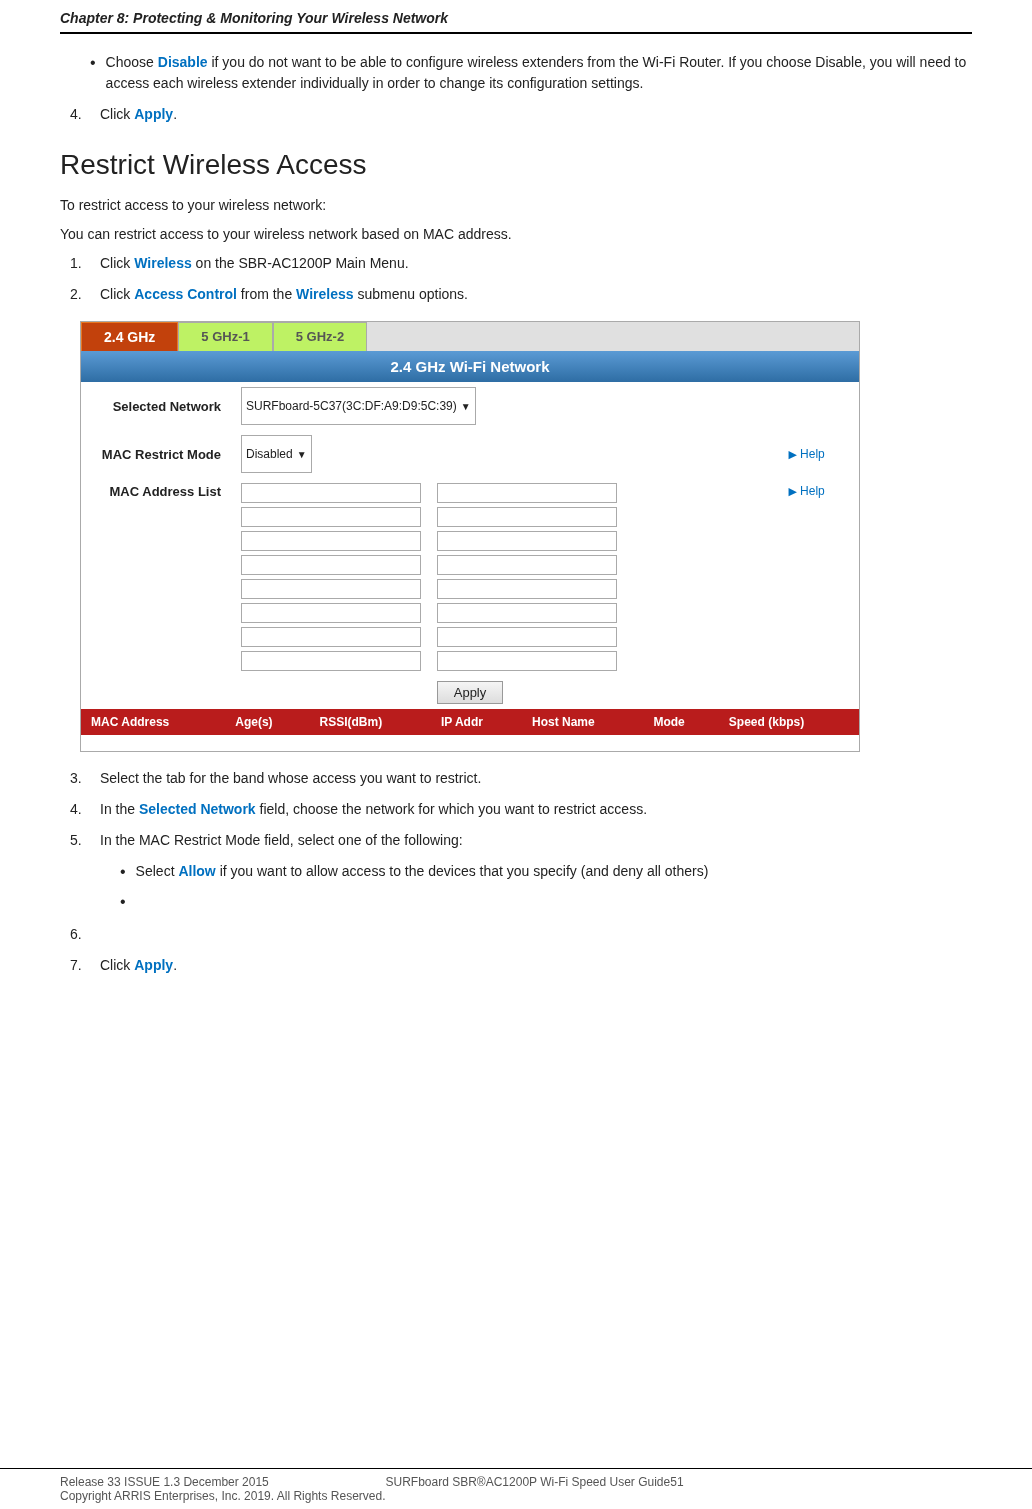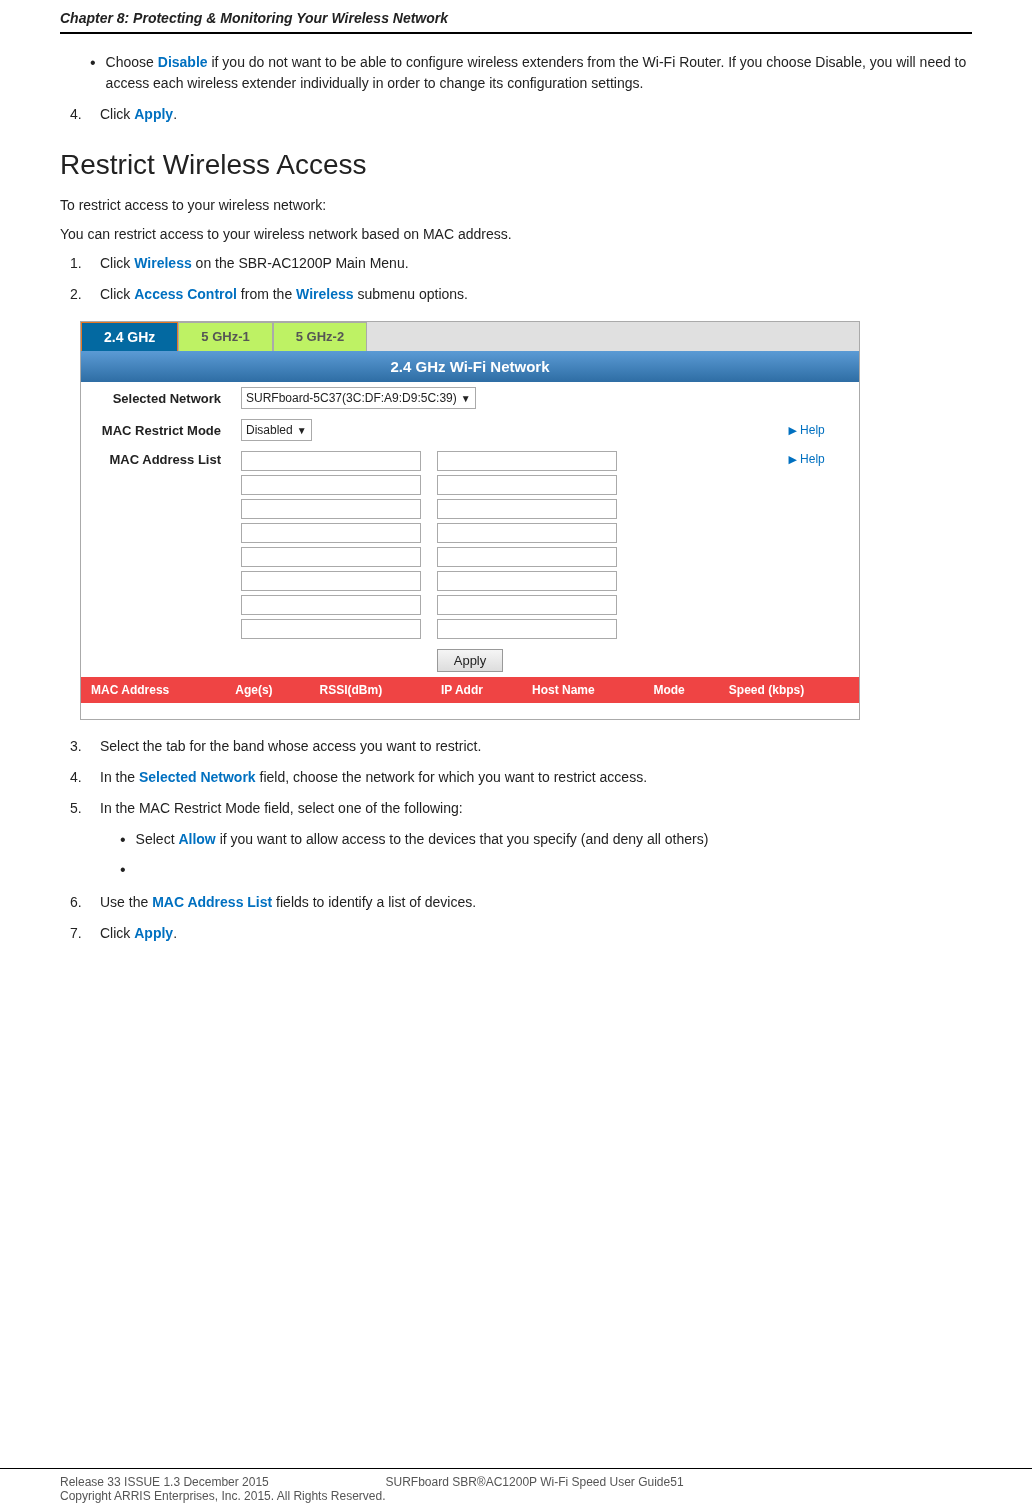--- a/index.html
+++ b/index.html
@@ -84,21 +84,21 @@
       padding: 6px 22px;
       font-size: 13px;
       font-weight: bold;
       cursor: pointer;
       border: 1px solid #aaa;
       border-bottom: none;
       background: #d0d0d0;
       color: #444;
     }
     .tab.active {
-      background: #0369a1;
+      background: #c2410c;
       color: #fff;
       border-color: #e87722;
       font-size: 14px;
     }
     .tab.inactive {
       background: #bef264;
       color: #555;
     }
     .network-title-bar {
       background: linear-gradient(to bottom, #5b9bd5, #2e6da4);
@@ -126,21 +126,21 @@
     }
     .mock-input {
       border: 1px solid #aaa;
       height: 20px;
       width: 180px;
       background: #fff;
       display: inline-block;
     }
     .mock-select {
       border: 1px solid #aaa;
-      height: 22px;
+      height: 38px;
       background: #fff;
       display: inline-flex;
       align-items: center;
       padding: 0 4px;
       font-size: 12px;
       gap: 4px;
     }
     .mock-select-arrow {
       font-size: 10px;
     }
@@ -171,21 +171,21 @@
       padding: 3px 16px;
       font-size: 13px;
       cursor: pointer;
       display: inline-block;
     }
     .apply-row {
       text-align: center;
       padding: 10px 0;
     }
     .connected-devices-header {
-      background: #ef4444;
+      background: #b91c1c;
       color: #fff;
     }
     .connected-devices-header th {
       padding: 6px 10px;
       font-size: 12px;
       font-weight: bold;
       text-align: left;
     }
     .footer-bar {
       position: absolute;
@@ -382,35 +382,32 @@
           Select <span class="highlight-blue">Allow</span> if you want to allow access to the devices that you specify (and deny all others)
         </span>
       </div>
       <div class="bullet-item">
         <span class="bullet-dot">•</span>
       </div>
     </div>
 
     <div class="numbered-item">
       <span class="num-label">6.</span>
-      <span class="num-text">
-        Use the <span class="highlight-blue">MAC Address List</span> fields to identify a list of devices.
-      </span>
     </div>
 
     <div class="numbered-item">
       <span class="num-label">7.</span>
       <span class="num-text">
         Click <span class="highlight-blue">Apply</span>.
       </span>
     </div>
 
   </div>
 
   <div class="footer-bar">
     <div>
       <div>Release 33 ISSUE 1.3    December 2015</div>
-      <div>Copyright ARRIS Enterprises, Inc. 2015. All Rights Reserved.</div>
+      <div>Copyright ARRIS Enterprises, Inc. 2019. All Rights Reserved.</div>
     </div>
     <div>SURFboard SBR®AC1200P Wi-Fi Speed User Guide</div>
     <div>51</div>
   </div>
 </div>
 
 </body></html>

